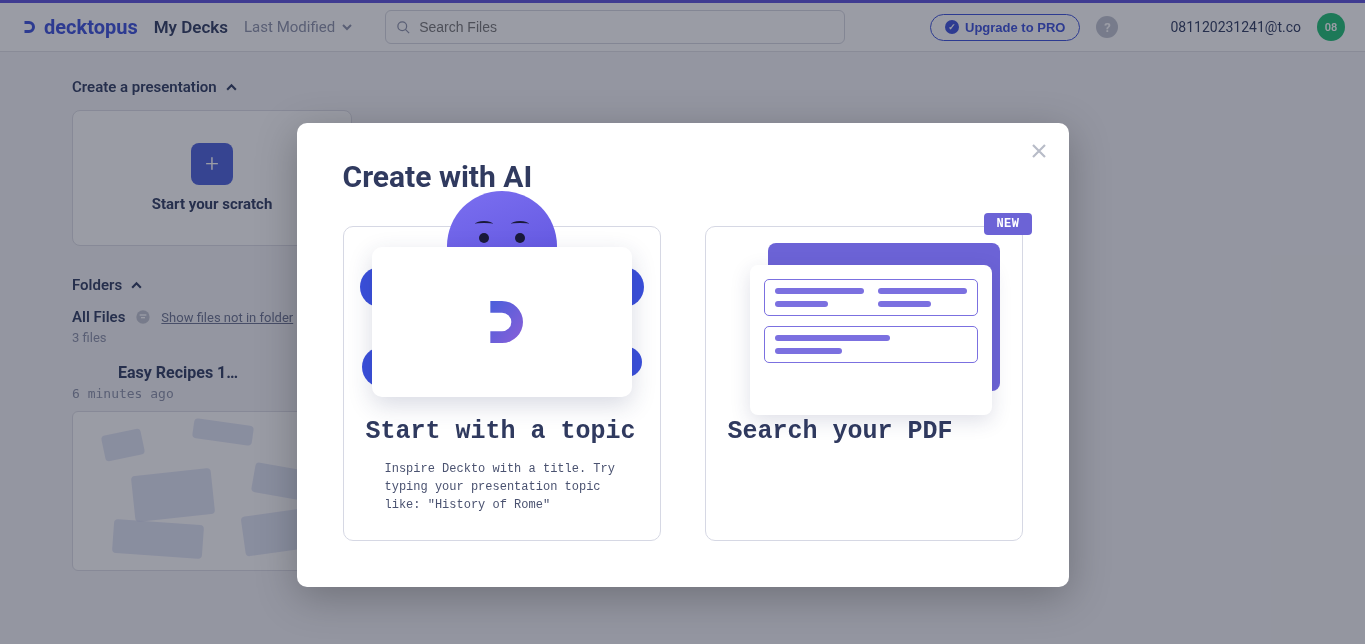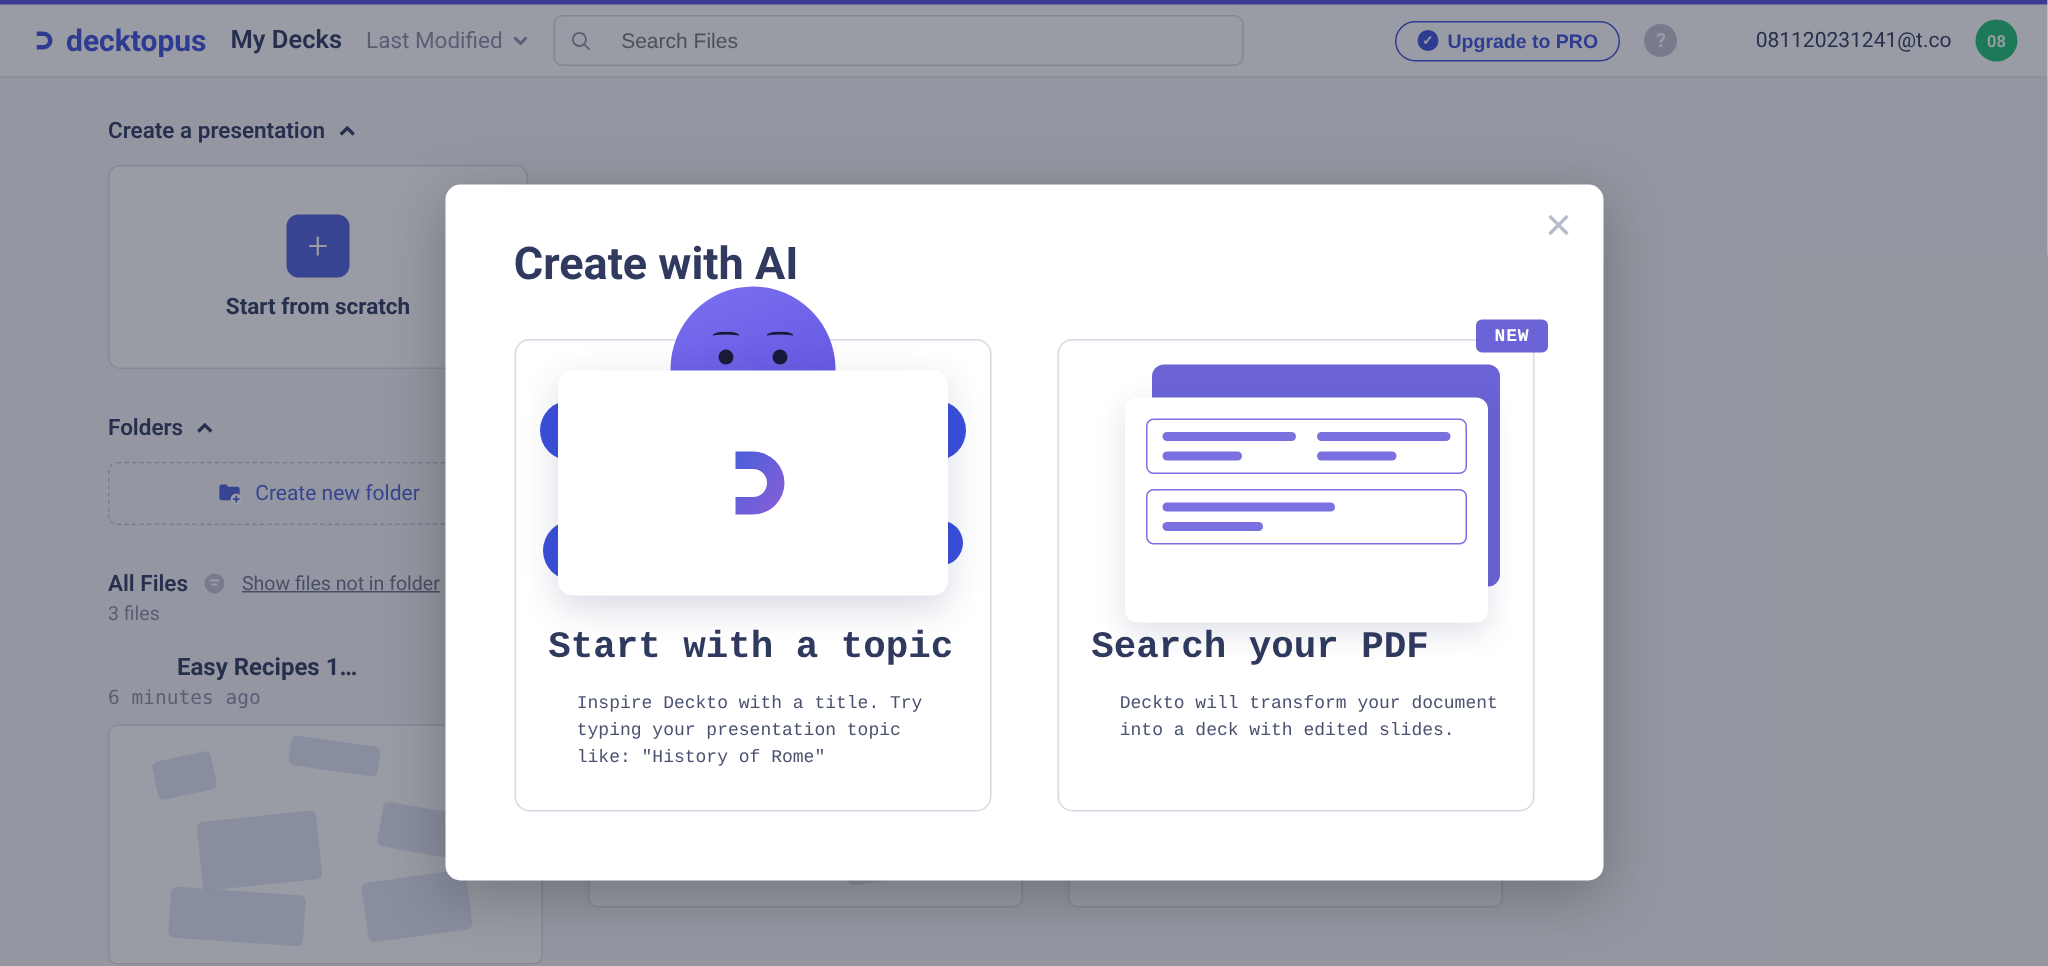--- a/index.html
+++ b/index.html
@@ -38,22 +38,23 @@
     display: flex; align-items: center; gap: 6px;
     color: #8a90a8; font-size: 15px;
     cursor: pointer;
   }
   .searchbar {
     flex: 0 0 460px;
     height: 34px;
     border: 1px solid #d5d7e0;
     border-radius: 6px;
     display: flex; align-items: center;
-    padding: 0 10px; gap: 19px;
+    padding: 0 10px; gap: 8px;
     color: #8a90a8;
+    margin-left: 16px;
   }
   .searchbar input {
     border: none; outline: none; flex: 1; font-size: 14px; color: #333;
     background: transparent;
   }
   .spacer { flex: 1; }
   .upgrade-btn {
     border: 1.5px solid #3a4fdb;
     color: #3a4fdb;
     border-radius: 18px;
@@ -261,36 +262,28 @@
 
 <div class="main">
   <div class="section-head">
     <span>Create a presentation</span>
     <svg width="13" height="13" viewBox="0 0 12 12" class="chev-up">
         <path d="M2 4l4 4 4-4" stroke="#2d3a5f" stroke-width="2" fill="none"></path>
       </svg>
   </div>
   <div class="create-card">
     <div class="plus-box">+</div>
-    <div class="lbl">Start from scratch</div>
+    <div class="lbl">Start your scratch</div>
   </div>
 
   <div class="section-head">
     <span>Folders</span>
     <svg width="13" height="13" viewBox="0 0 12 12" class="chev-up">
         <path d="M2 4l4 4 4-4" stroke="#2d3a5f" stroke-width="2" fill="none"></path>
       </svg>
-  </div>
-  <div class="new-folder-box">
-    <svg width="18" height="18" viewBox="0 0 24 24">
-        <path d="M3 6a2 2 0 0 1 2-2h4l2 2h8a2 2 0 0 1 2 2v8a2 2 0 0 1-2 2H5a2 2 0 0 1-2-2z" fill="#4a5fdb"></path>
-        <circle cx="18" cy="17" r="5" fill="#fff"></circle>
-        <path d="M18 14v6M15 17h6" stroke="#4a5fdb" stroke-width="1.6"></path>
-      </svg>
-    <span>Create new folder</span>
   </div>
 
   <div class="allfiles-row">
     <span style="font-weight:600">All Files</span>
     <svg width="16" height="16" viewBox="0 0 24 24">
         <circle cx="12" cy="12" r="10" fill="#c0c4d0"></circle>
         <rect x="7" y="8" width="10" height="2" fill="#fff"></rect>
         <rect x="9" y="12" width="6" height="2" fill="#fff"></rect>
       </svg>
     <span class="link">Show files not in folder</span>
@@ -383,18 +376,17 @@
                 <div class="pdf-line w60"></div>
               </div>
             </div>
             <div class="pdf-box">
               <div class="pdf-line w60"></div>
               <div class="pdf-line w35"></div>
             </div>
           </div>
         </div>
         <div class="option-title">Search your PDF</div>
-        <div class="option-desc">Deckto will transform your document into a deck with edited slides.</div>
       </div>
 
     </div>
   </div>
 </div>
 
 </body></html>

